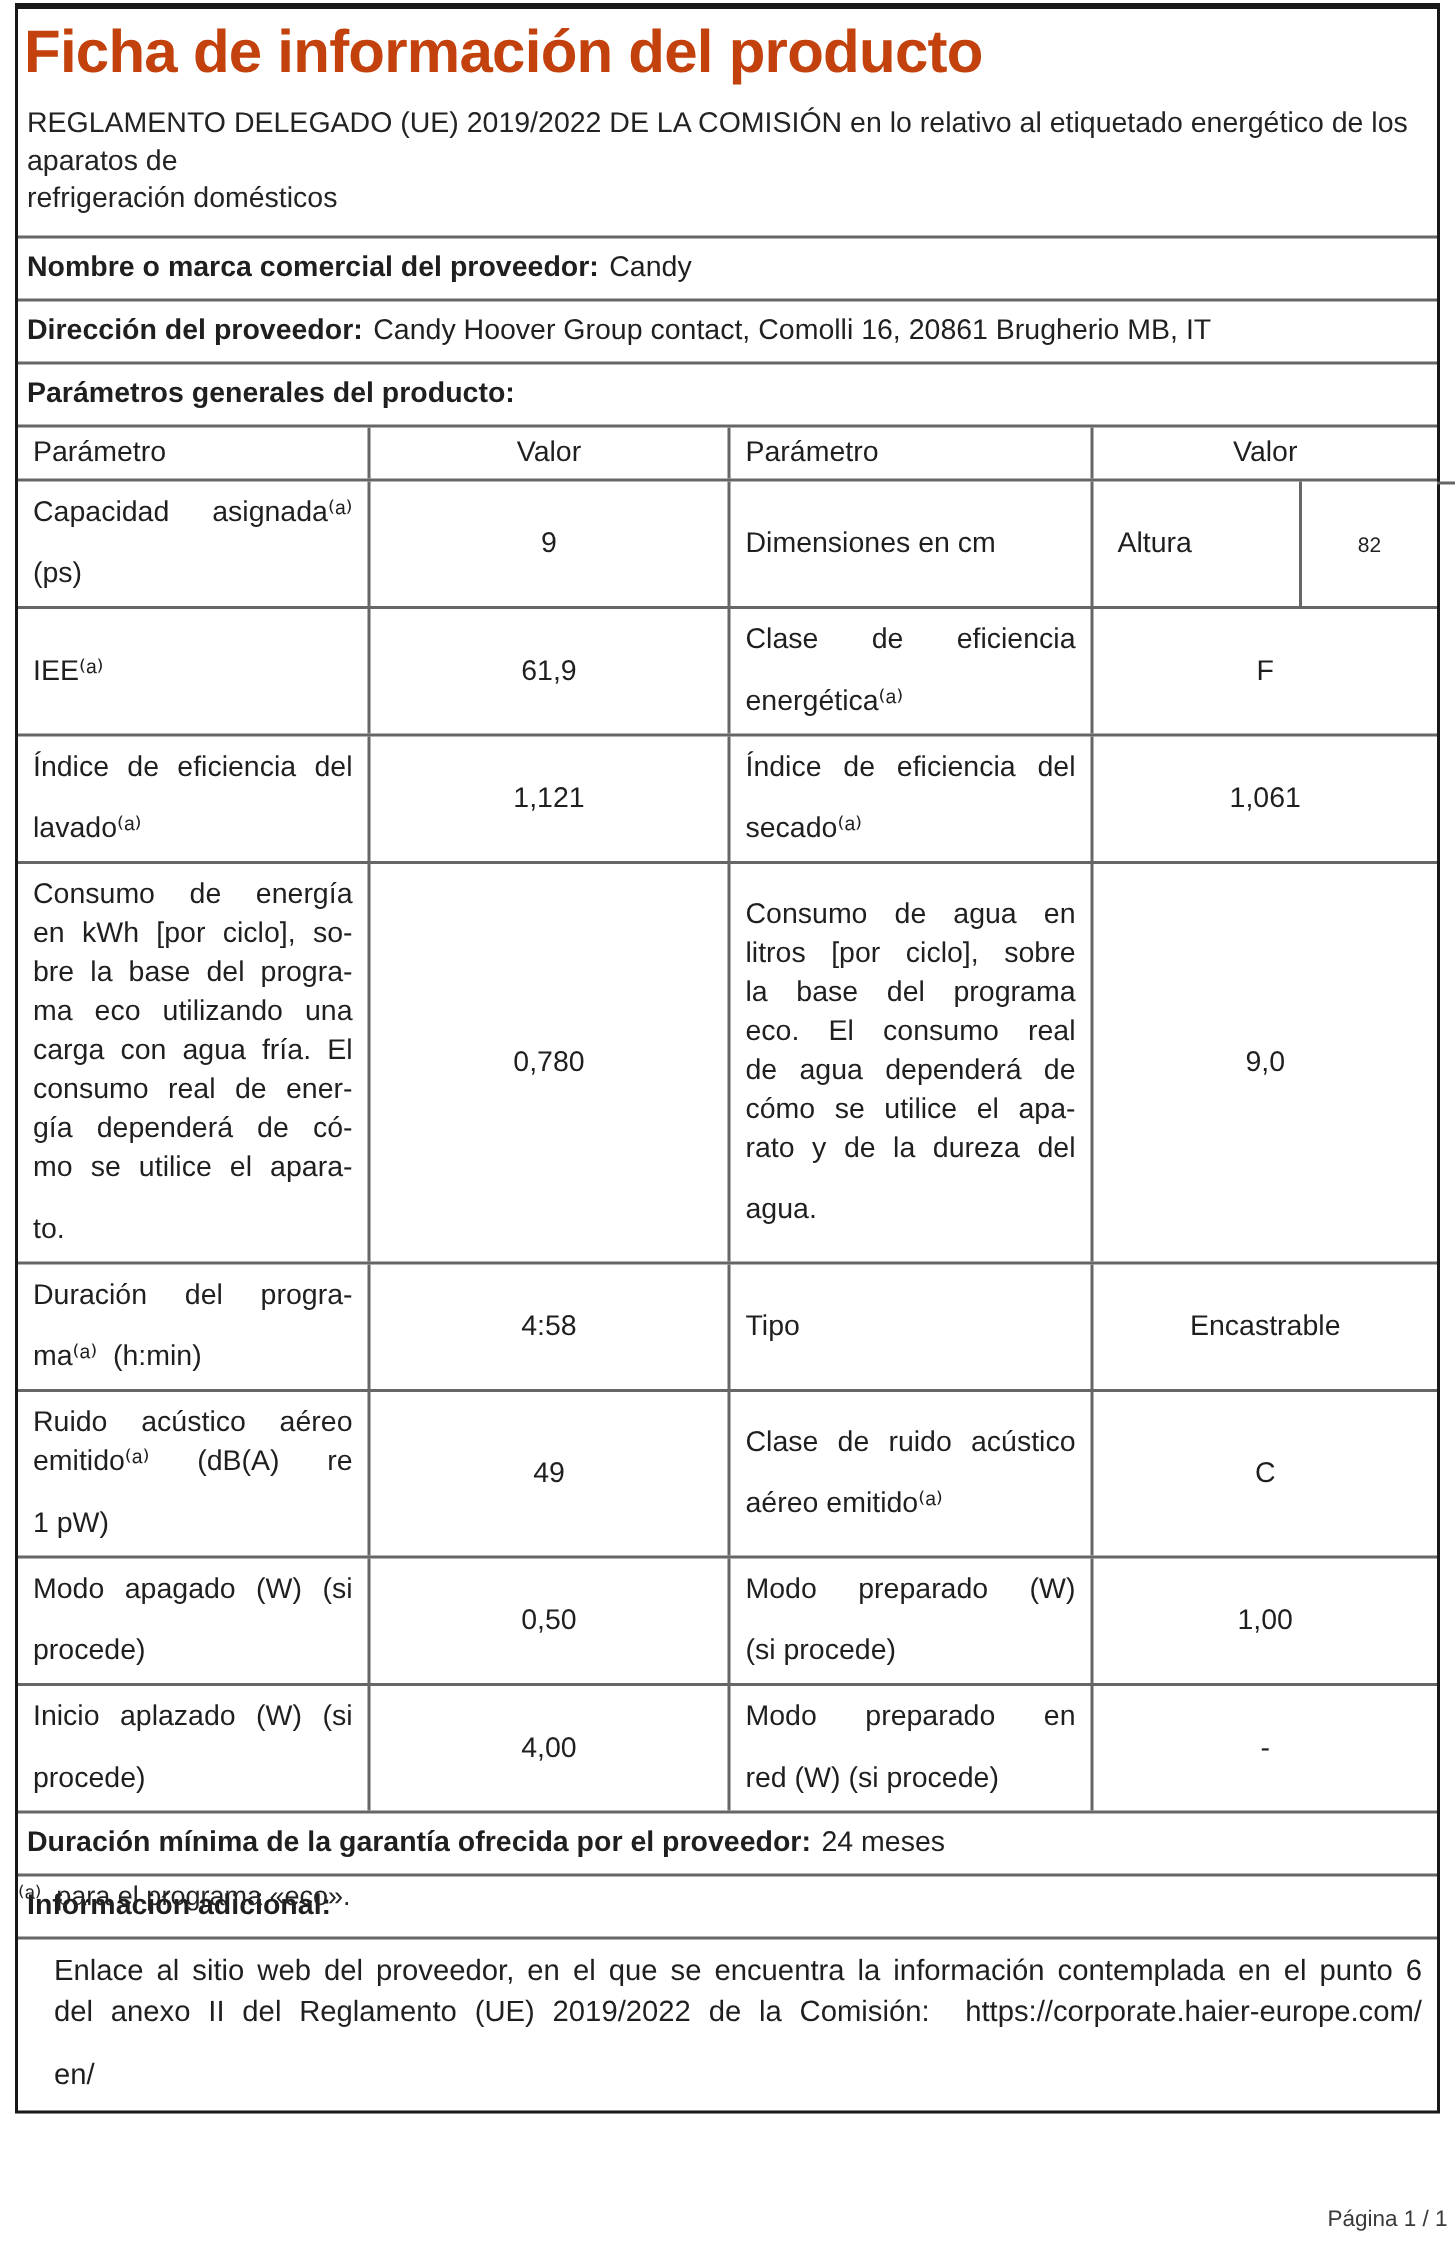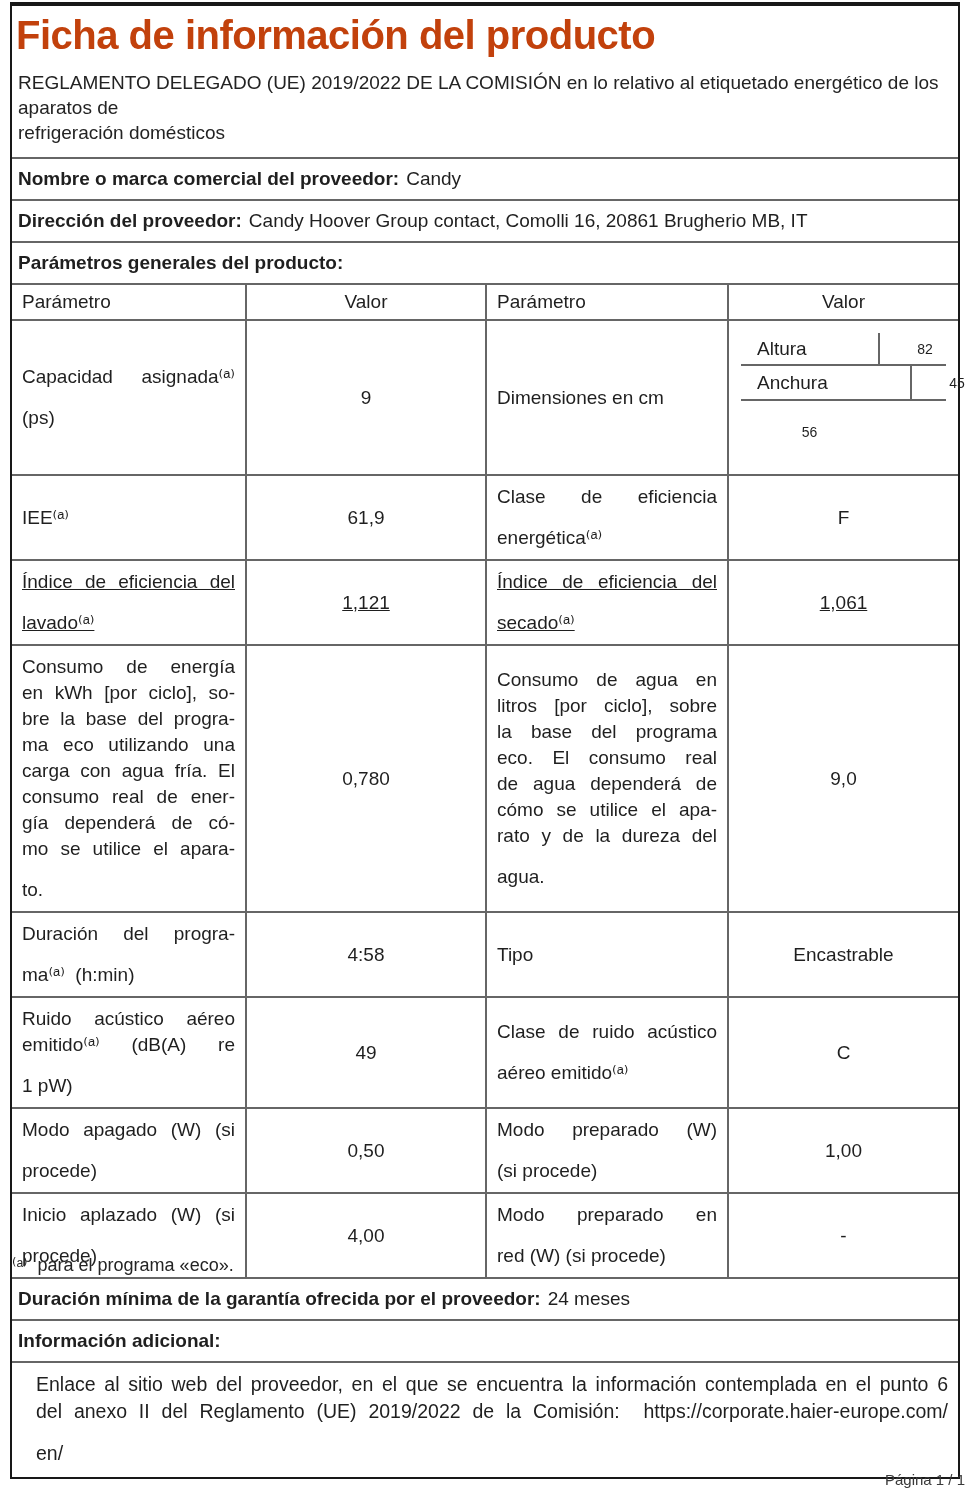--- a/index.html
+++ b/index.html
@@ -17,23 +17,23 @@
   .grid{display:grid;grid-template-columns:233px 240px 242px 231px;}
   .grid > div + div{border-left:2px solid #666;}
   .hcell{padding:4px 10px;font-size:19px;line-height:24px;min-height:34px;box-sizing:border-box;display:flex;align-items:center;}
   .hcell.vc{justify-content:center;}
   .cell{display:flex;align-items:center;font-size:19px;line-height:26px;box-sizing:border-box;}
   .c-param{padding:8px 10px 8px 10px;}
   .c-param .lines{width:100%;}
   .c-val{justify-content:center;text-align:center;padding:4px;}
   .jcell .jline{text-align:justify;text-align-last:justify;}
   .jcell .jline:last-child{text-align-last:left;margin-top:15px;}
-  .r-iee{min-height:63px;} .r-indice{min-height:63px;text-decoration:underline;} .r-consumo{min-height:264px;}
+  .r-iee{min-height:63px;} .r-indice{min-height:63px;} .r-consumo{min-height:264px;}
   .r-dur{min-height:59px;} .r-ruido{min-height:94px;} .r-modo{min-height:61px;} .r-inicio{min-height:61px;}
-  .dims-cell{flex-direction:column;align-items:stretch;padding:12px;}
+  .dims-cell{flex-direction:row;align-items:stretch;padding:0;}
   .dim-row{display:grid;grid-template-columns:137px 92px;flex:1;}
   .dim-row + .dim-row{border-top:2px solid #666;}
   .dim-row > div + div{border-left:2px solid #666;}
   .dim-label{display:flex;align-items:center;padding:2px 6px 2px 16px;font-size:19px;line-height:26px;}
   .dim-value{display:flex;align-items:center;justify-content:center;font-size:14px;}
   .dr-altura{min-height:31px;} .dr-anchura{min-height:33px;gap:32px;} .dr-prof{min-height:61px;}
   .linkrow{padding:8px 10px 10px 24px;font-size:19.5px;line-height:27px;min-height:101px;box-sizing:border-box;}
   .footnote{position:absolute;left:12px;top:1254px;font-size:18px;color:#242424;}
   .pagenum{position:absolute;right:5px;top:1471px;font-size:15px;color:#3a3a3a;}
 </style>

